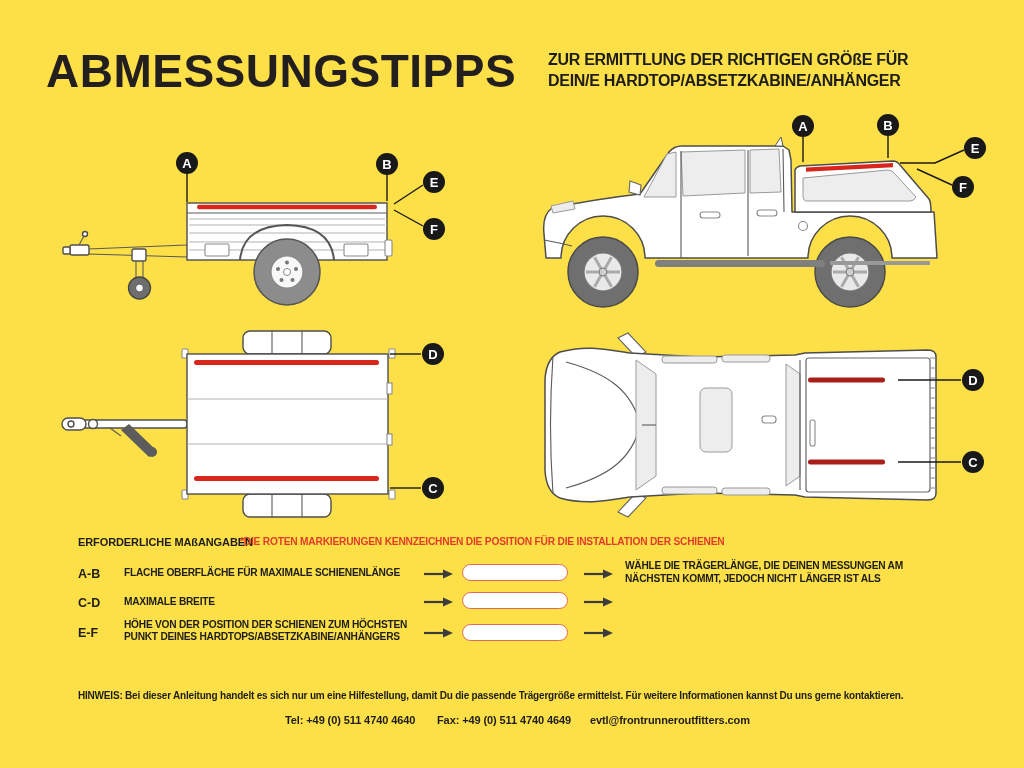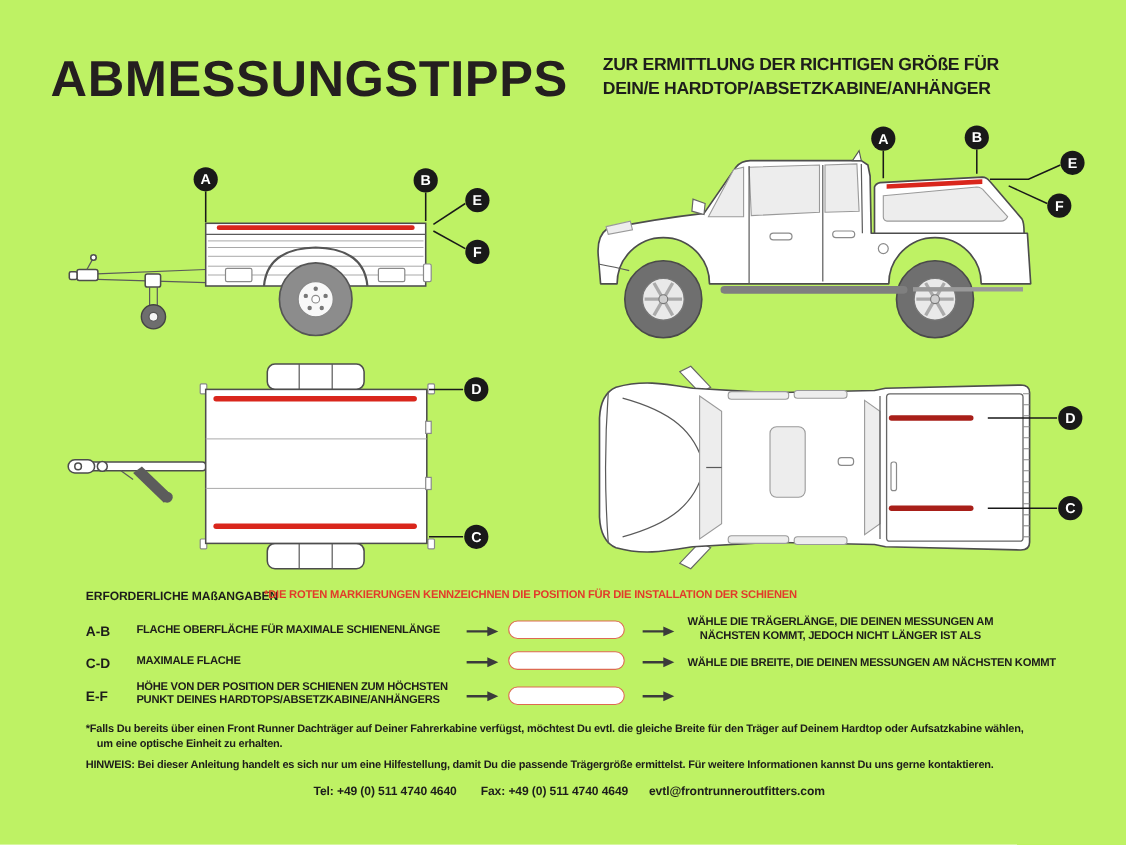--- a/index.html
+++ b/index.html
@@ -4,21 +4,21 @@
 <style>
   :root{
     --red-marking:#d9261c;
     --red-dark:#a81f19;
     --red-text:#e23b2a;
     --pill-outline:#dd6a52;
     --ink:#1d1d1b;
   }
   html,body{margin:0;padding:0;background:#ffffff;}
   .canvas{
-    position:relative;width:1024px;height:768px;background:#bef264;overflow:hidden;
+    position:relative;width:1024px;height:768px;background:#fde047;overflow:hidden;
     font-family:"Liberation Sans", sans-serif;color:var(--ink);
   }
   
   .title{
     position:absolute;left:46px;top:48px;
     font-size:46px;font-weight:900;letter-spacing:0.5px;line-height:1;
     color:#241f1f;white-space:nowrap;
   }
   .subtitle{
     position:absolute;left:548px;top:49px;
@@ -42,21 +42,21 @@
   .m-heading{position:absolute;left:78px;top:536px;font-size:11px;font-weight:700;letter-spacing:-0.1px;white-space:nowrap;}
   .m-note{position:absolute;left:240px;top:536px;font-size:10.2px;font-weight:700;letter-spacing:-0.2px;color:var(--red-text);white-space:nowrap;}
   .m-row{position:absolute;left:0;width:1024px;height:34px;}
   .m-row *{position:absolute;}
   .m-key{left:78px;font-size:12.5px;font-weight:700;}
   .m-label{left:124px;font-size:10.2px;font-weight:700;letter-spacing:-0.25px;line-height:11.5px;white-space:pre-line;}
   .m-arrow1{left:424px;}
   .m-pill{left:462px;width:104px;height:15px;border:1.6px solid var(--pill-outline);border-radius:9px;background:#fff;}
   .m-arrow2{left:584px;}
   .m-instr{left:625px;font-size:10.2px;font-weight:700;letter-spacing:-0.25px;line-height:12.8px;white-space:pre-line;}
-  .row1{top:560px;text-align:center;}
+  .row1{top:560px;}
   .row1 .m-key{top:7px;} .row1 .m-label{top:7px;} .row1 .m-arrow1,.row1 .m-arrow2{top:9px;}
   .row1 .m-pill{top:4px;} .row1 .m-instr{top:0;}
   .row2{top:590px;}
   .row2 .m-key{top:6px;} .row2 .m-label{top:6px;} .row2 .m-arrow1,.row2 .m-arrow2{top:7px;}
   .row2 .m-pill{top:2px;} .row2 .m-instr{top:7px;}
   .row3{top:615px;}
   .row3 .m-key{top:11px;} .row3 .m-label{top:4px;} .row3 .m-arrow1,.row3 .m-arrow2{top:13px;}
   .row3 .m-pill{top:9px;} .row3 .m-instr{top:4px;}
   .footnote{
     position:absolute;left:78px;top:656px;width:920px;
@@ -319,49 +319,46 @@
     <svg class="m-arrow2" width="30" height="10" viewBox="0 0 30 10">
       <line x1="0" y1="5" x2="20" y2="5" stroke="#3b3b3b" stroke-width="2.2"></line>
         <polygon points="19,0.5 29,5 19,9.5" fill="#3b3b3b"></polygon>
     </svg>
     <div class="m-instr">WÄHLE DIE TRÄGERLÄNGE, DIE DEINEN MESSUNGEN AM
 NÄCHSTEN KOMMT, JEDOCH NICHT LÄNGER IST ALS</div>
   </div>
 
   <div class="m-row row2">
     <div class="m-key">C-D</div>
-    <div class="m-label">MAXIMALE FLACHE</div>
+    <div class="m-label">MAXIMALE BREITE</div>
     <svg class="m-arrow1" width="30" height="10" viewBox="0 0 30 10">
       <line x1="0" y1="5" x2="20" y2="5" stroke="#3b3b3b" stroke-width="2.2"></line>
         <polygon points="19,0.5 29,5 19,9.5" fill="#3b3b3b"></polygon>
     </svg>
     <div class="m-pill"></div>
     <svg class="m-arrow2" width="30" height="10" viewBox="0 0 30 10">
       <line x1="0" y1="5" x2="20" y2="5" stroke="#3b3b3b" stroke-width="2.2"></line>
         <polygon points="19,0.5 29,5 19,9.5" fill="#3b3b3b"></polygon>
     </svg>
-    <div class="m-instr">WÄHLE DIE BREITE, DIE DEINEN MESSUNGEN AM NÄCHSTEN KOMMT</div>
   </div>
 
   <div class="m-row row3">
     <div class="m-key">E-F</div>
     <div class="m-label">HÖHE VON DER POSITION DER SCHIENEN ZUM HÖCHSTEN
 PUNKT DEINES HARDTOPS/ABSETZKABINE/ANHÄNGERS</div>
     <svg class="m-arrow1" width="30" height="10" viewBox="0 0 30 10">
       <line x1="0" y1="5" x2="20" y2="5" stroke="#3b3b3b" stroke-width="2.2"></line>
         <polygon points="19,0.5 29,5 19,9.5" fill="#3b3b3b"></polygon>
     </svg>
     <div class="m-pill"></div>
     <svg class="m-arrow2" width="30" height="10" viewBox="0 0 30 10">
       <line x1="0" y1="5" x2="20" y2="5" stroke="#3b3b3b" stroke-width="2.2"></line>
         <polygon points="19,0.5 29,5 19,9.5" fill="#3b3b3b"></polygon>
     </svg>
   </div>
 
-  <div class="footnote">*Falls Du bereits über einen Front Runner Dachträger auf Deiner Fahrerkabine verfügst, möchtest Du evtl. die gleiche Breite für den Träger auf Deinem Hardtop oder Aufsatzkabine wählen,
-um eine optische Einheit zu erhalten.</div>
   <div class="hint">HINWEIS: Bei dieser Anleitung handelt es sich nur um eine Hilfestellung, damit Du die passende Trägergröße ermittelst. Für weitere Informationen kannst Du uns gerne kontaktieren.</div>
 
   <div class="footer-item f-tel">Tel: +49 (0) 511 4740 4640</div>
   <div class="footer-item f-fax">Fax: +49 (0) 511 4740 4649</div>
   <div class="footer-item f-mail">evtl@frontrunneroutfitters.com</div>
 
 </div>
 
 </body></html>

